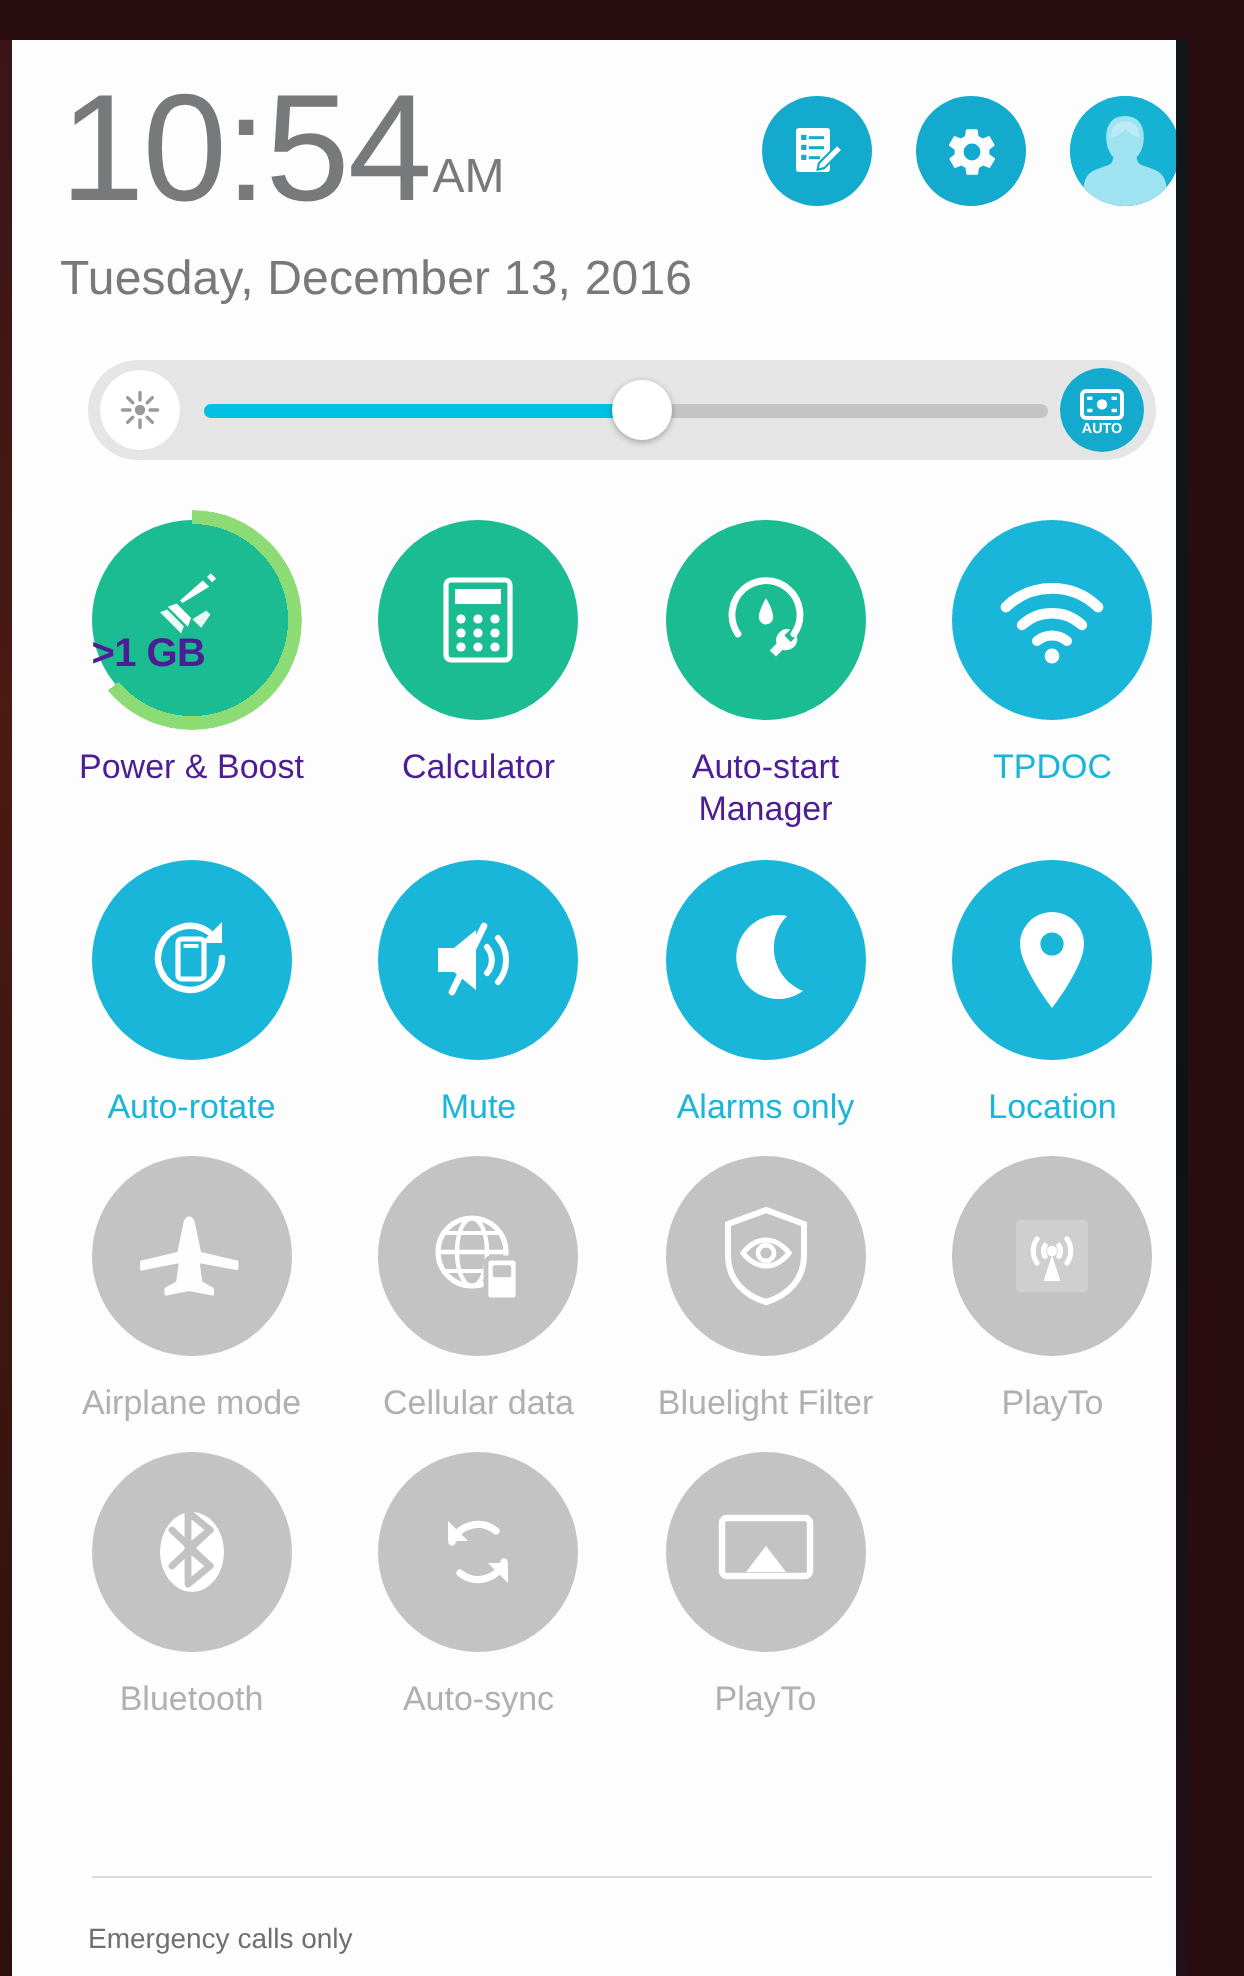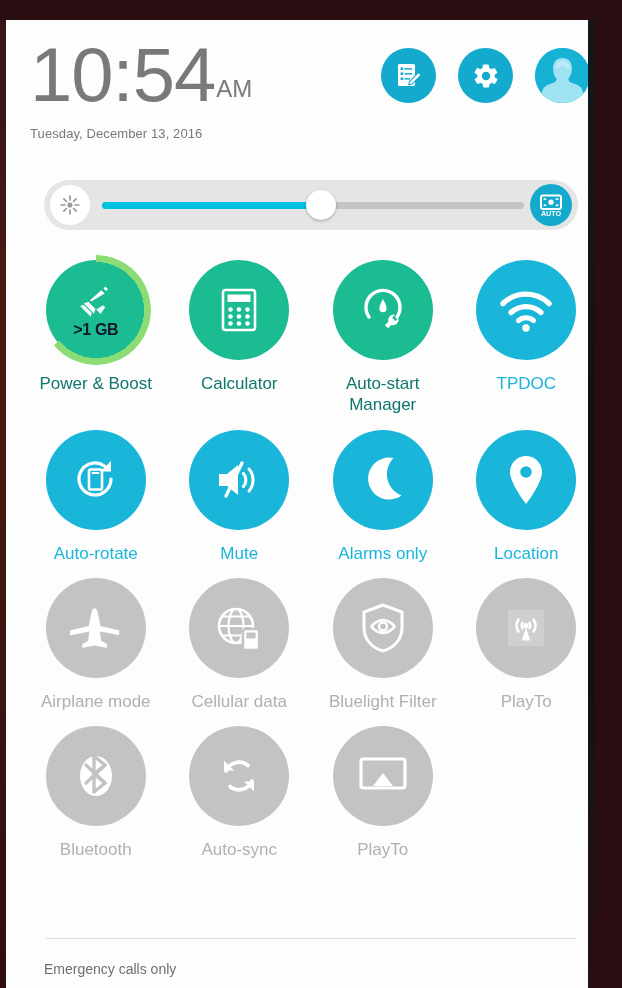--- a/index.html
+++ b/index.html
@@ -68,21 +68,21 @@
     font-weight: 400;
     color: #78797a;
     display: inline-block;
     vertical-align: baseline;
     margin-left: 1px;
     position: relative;
     top: -4px;
   }
   .clock-date {
     margin-top: 14px;
-    font-size: 13px;
+    font-size: 24px;
     color: #79797a;
     font-weight: 400;
     letter-spacing: 0.1px;
   }
 
   .header-actions {
     display: flex;
     align-items: center;
     gap: 22px;
     padding-top: 12px;
@@ -184,31 +184,31 @@
   .tile-circle.green  { background: #1cbc92; }
   .tile-circle.blue   { background: #19b6da; }
   .tile-circle.gray   { background: #c3c3c3; }
   .tile-label {
     margin-top: 13px;
     font-size: 17px;
     text-align: center;
     line-height: 1.25;
     max-width: 140px;
   }
-  .tile-label.green { color: #0f766e; }
+  .tile-label.green { color: #4c1d95; }
   .tile-label.blue  { color: #19b6da; }
   .tile-label.gray  { color: #b0b0b0; }
 
   .boost-text {
     position: absolute;
     bottom: 21px;
     left: 0; right: 0;
-    text-align: center;
-    color: #0f172a;
-    font-size: 16px;
+    text-align: left;
+    color: #4c1d95;
+    font-size: 20px;
     font-weight: 700;
     letter-spacing: -0.3px;
   }
 
   
   .footer {
     position: absolute;
     left: 0; right: 0;
     bottom: 0;
     height: 70px;

